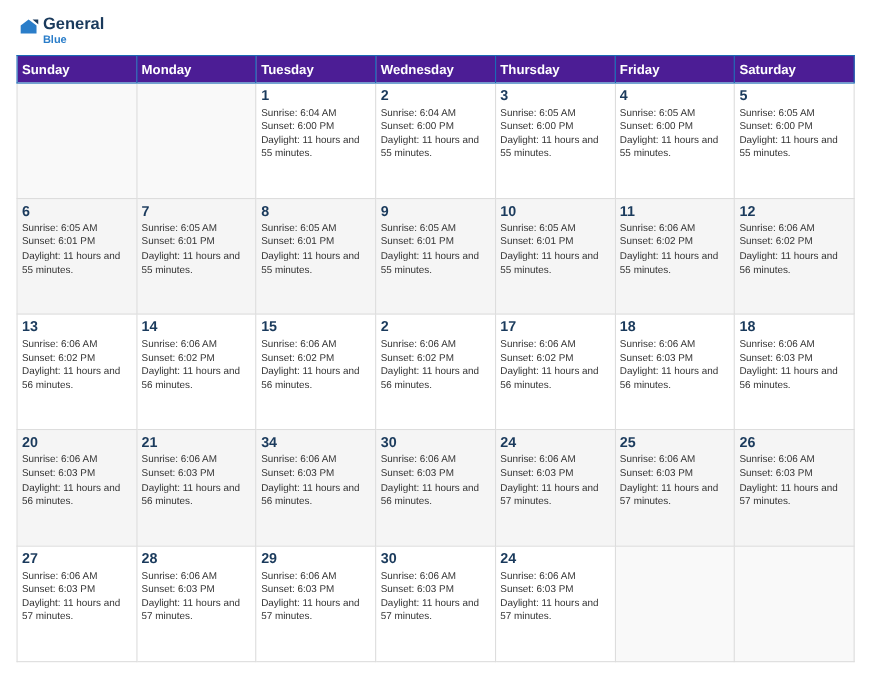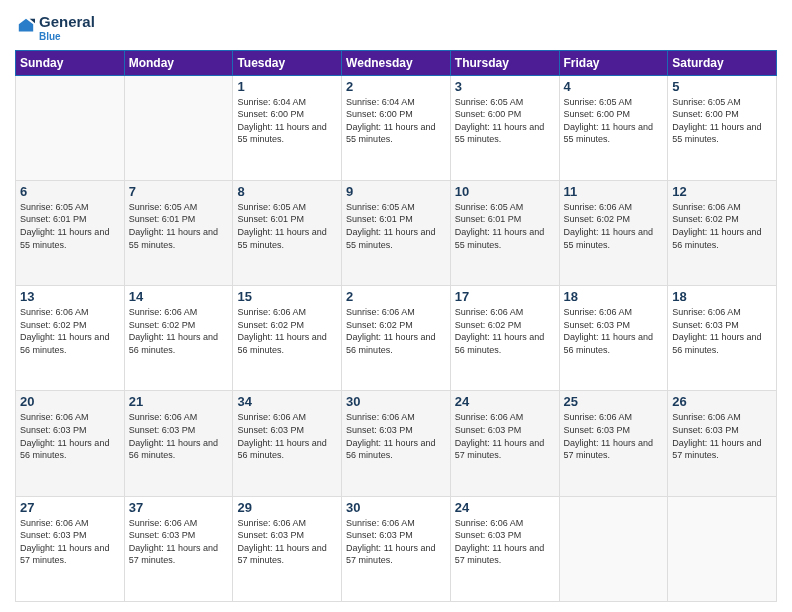--- a/index.html
+++ b/index.html
@@ -240,21 +240,21 @@
             <span class="day-num">26</span>
             <div class="cell-info">Sunrise: 6:06 AM<br>Sunset: 6:03 PM<br>Daylight: 11 hours and 57 minutes.</div>
           </td>
         </tr>
         <tr>
           <td>
             <span class="day-num">27</span>
             <div class="cell-info">Sunrise: 6:06 AM<br>Sunset: 6:03 PM<br>Daylight: 11 hours and 57 minutes.</div>
           </td>
           <td>
-            <span class="day-num">37</span>
+            <span class="day-num">28</span>
             <div class="cell-info">Sunrise: 6:06 AM<br>Sunset: 6:03 PM<br>Daylight: 11 hours and 57 minutes.</div>
           </td>
           <td>
             <span class="day-num">29</span>
             <div class="cell-info">Sunrise: 6:06 AM<br>Sunset: 6:03 PM<br>Daylight: 11 hours and 57 minutes.</div>
           </td>
           <td>
             <span class="day-num">30</span>
             <div class="cell-info">Sunrise: 6:06 AM<br>Sunset: 6:03 PM<br>Daylight: 11 hours and 57 minutes.</div>
           </td>

